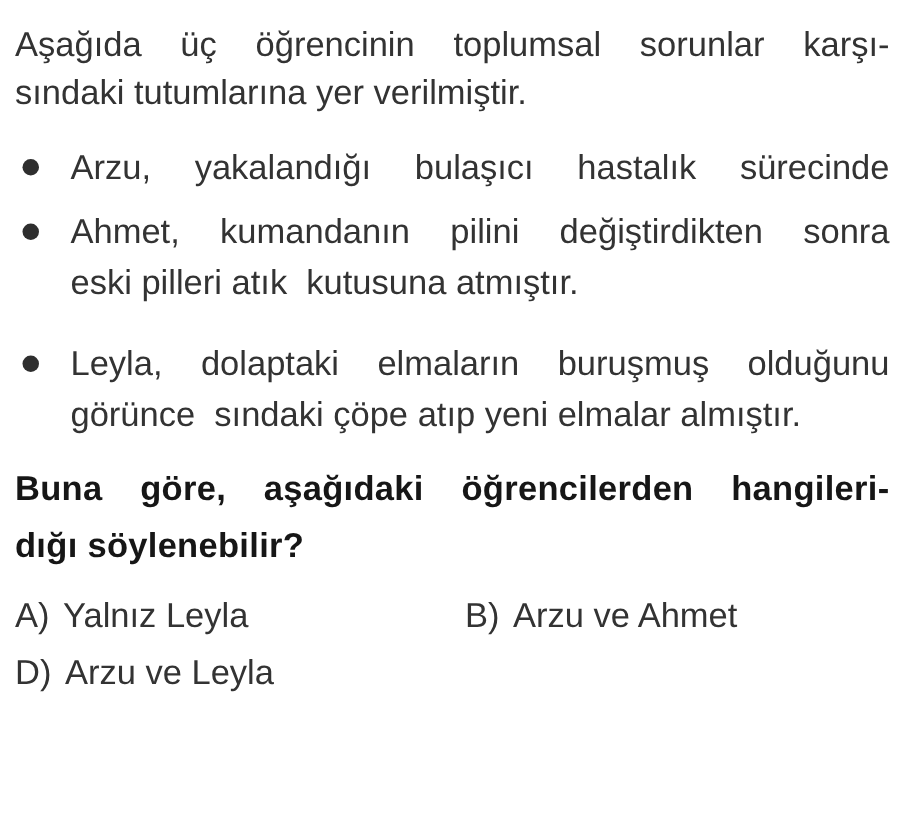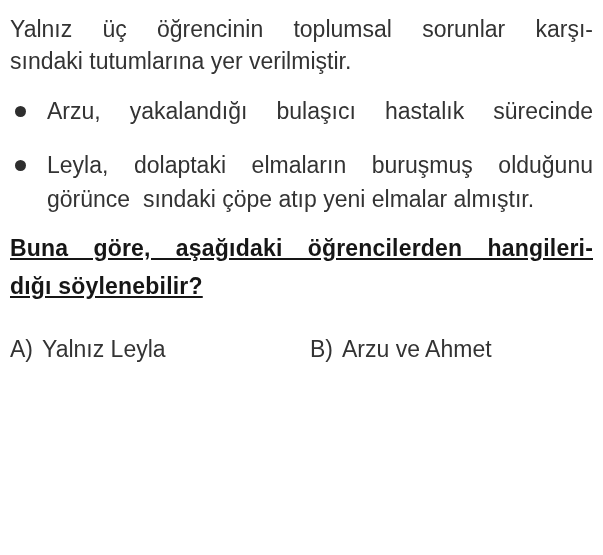--- a/index.html
+++ b/index.html
@@ -48,51 +48,58 @@
     height: 11px;
     border-radius: 50%;
     background: #2e2e2e;
   }
 
   .stem {
     margin: 13px 0 0 0;
     font-weight: 700;
     color: #161616;
   }
-  .stem .line { line-height: 38px; letter-spacing: 0.2px; text-decoration: underline; }
+  .stem .line { line-height: 38px; letter-spacing: 0.2px; }
 
   .options {
-    margin-top: 28px;
+    margin-top: 12px;
     display: grid;
     grid-template-columns: 300px auto;
     row-gap: 5px;
   }
   .option {
     font-size: 23px;
     line-height: 33px;
     color: #333333;
     cursor: default;
   }
   .option .letter { display: inline-block; margin-right: 9px; }
 </style>
 </head>
 <body>
 
 <div class="page">
 
   <p class="intro">
-    <span class="line j">Yalnız üç öğrencinin toplumsal sorunlar karşı-</span>
+    <span class="line j">Aşağıda üç öğrencinin toplumsal sorunlar karşı-</span>
     <span class="line">sındaki tutumlarına yer verilmiştir.</span>
   </p>
 
   <ul class="bullets">
     <li class="bullet-item">
       <span class="dot"></span>
       <span class="btext">
         <span class="line j">Arzu, yakalandığı bulaşıcı hastalık sürecinde</span>
+      </span>
+    </li>
+    <li class="bullet-item">
+      <span class="dot"></span>
+      <span class="btext">
+        <span class="line j">Ahmet, kumandanın pilini değiştirdikten sonra</span>
+        <span class="line">eski pilleri atık  kutusuna atmıştır.</span>
       </span>
     </li>
     <li class="bullet-item">
       <span class="dot"></span>
       <span class="btext">
         <span class="line j">Leyla, dolaptaki elmaların buruşmuş olduğunu</span>
         <span class="line">görünce  sındaki çöpe atıp yeni elmalar almıştır.</span>
       </span>
     </li>
   </ul>
@@ -102,15 +109,18 @@
     <span class="line">dığı söylenebilir?</span>
   </p>
 
   <div class="options">
     <div class="option">
       <span class="letter">A)</span><span class="otext">Yalnız Leyla</span>
     </div>
     <div class="option">
       <span class="letter">B)</span><span class="otext">Arzu ve Ahmet</span>
     </div>
+    <div class="option">
+      <span class="letter">D)</span><span class="otext">Arzu ve Leyla</span>
+    </div>
   </div>
 
 </div>
 
 </body></html>

